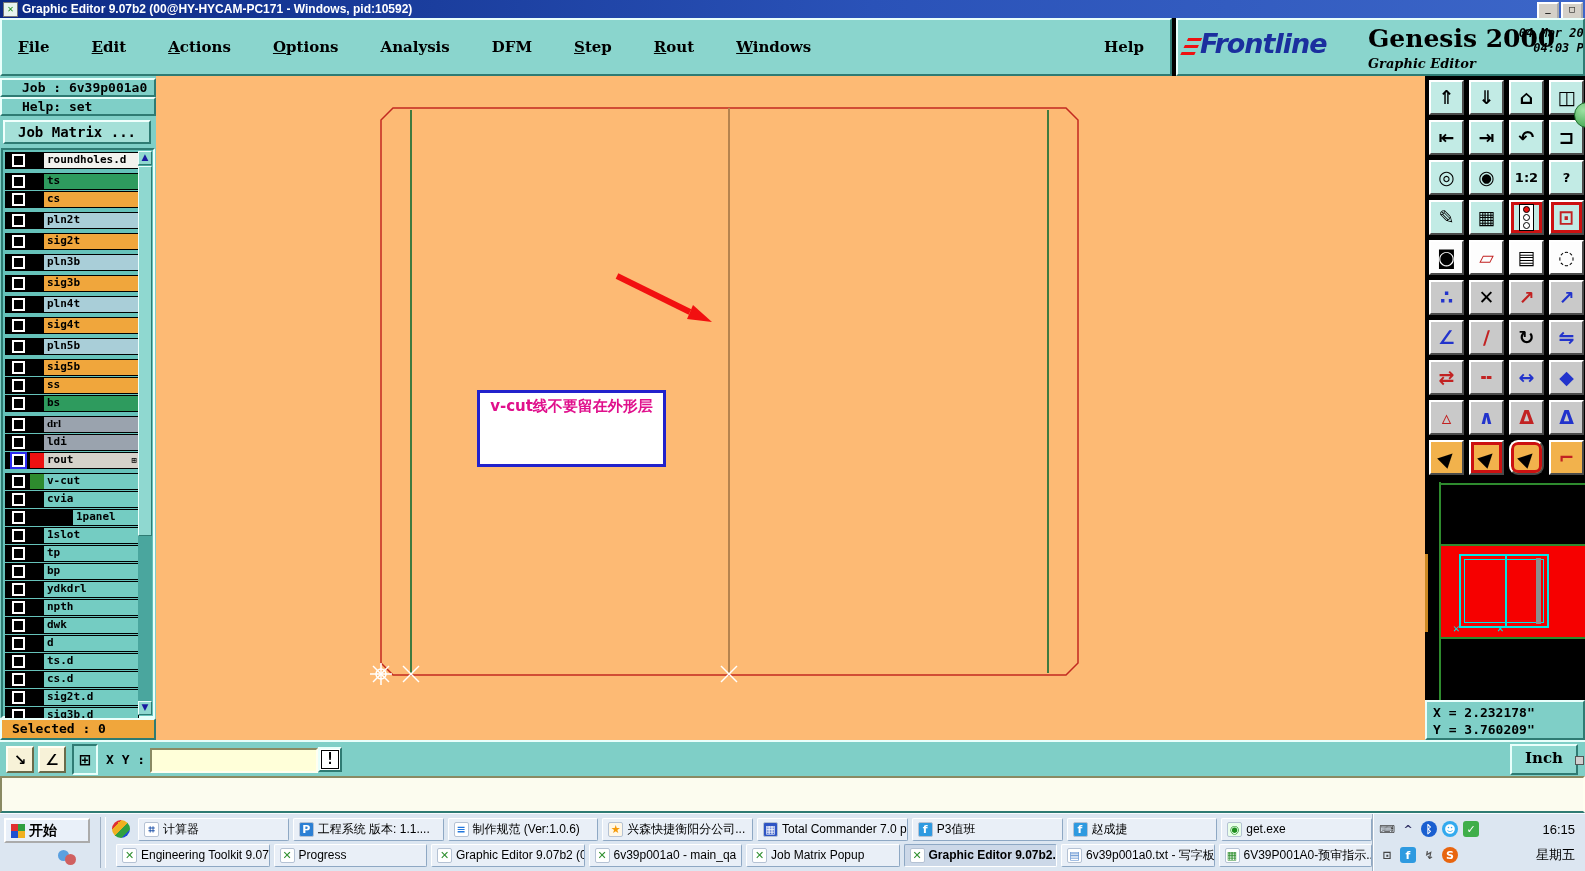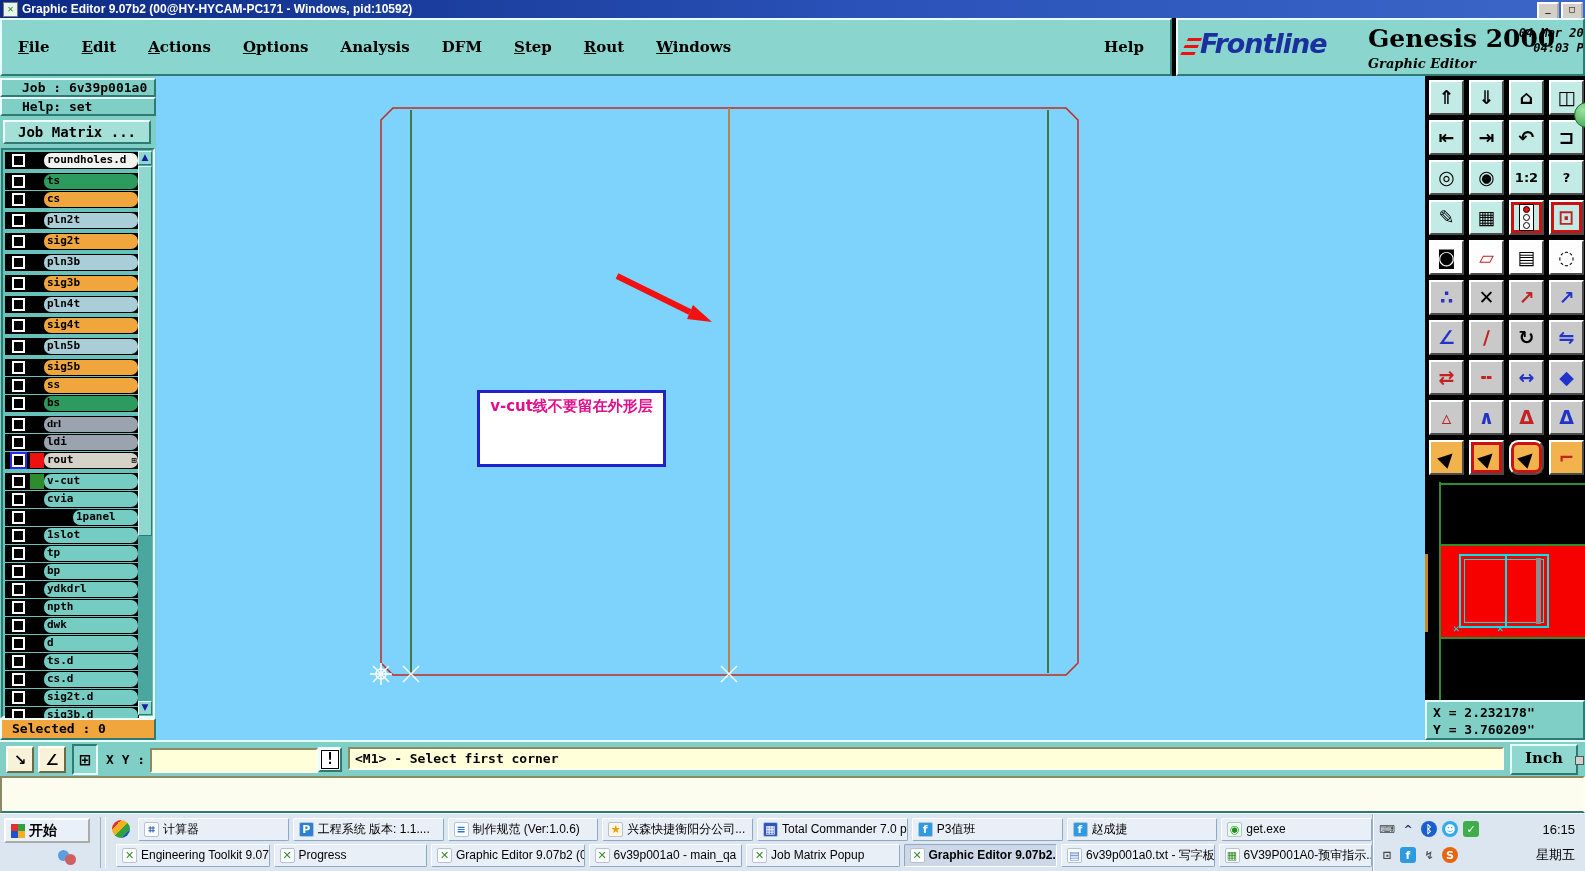--- a/index.html
+++ b/index.html
@@ -13,21 +13,21 @@
   .titlebar .appicon{width:13px;height:13px;background:#e8f4ee;border:1px solid #777;
     color:#1f8f1f;font:bold 10px/11px "DejaVu Sans Mono",monospace;text-align:center;margin-right:4px;}
   .titlebar .ttext{color:#fff;font:bold 12px "Liberation Sans",sans-serif;white-space:nowrap;}
   .winbtns{position:absolute;right:2px;top:2px;display:flex;gap:2px;}
   .winbtn{width:18px;height:14px;background:#d4d0c8;border:2px outset #fff;
     font:bold 9px/10px "DejaVu Sans Mono",monospace;text-align:center;color:#000;}
 
   
   .menuarea{position:absolute;left:0;top:18px;width:1172px;height:58px;background:#8ad5cd;
     border:2px solid;border-color:#e9fffb #2f7b73 #2f7b73 #e9fffb;box-sizing:border-box;}
-  .menus{position:absolute;left:16px;top:18px;display:flex;gap:32px;text-align:right;}
+  .menus{position:absolute;left:16px;top:18px;display:flex;gap:42px;text-align:right;}
   .menuitem{font:bold 15px "DejaVu Serif",serif;color:#000;white-space:nowrap;cursor:default;}
   .menuitem u{text-decoration:underline;}
   .helpitem{position:absolute;right:26px;top:18px;font:bold 15px "DejaVu Serif",serif;}
   .brandpanel{position:absolute;left:1176px;top:18px;width:409px;height:58px;background:#8ad5cd;
     border:2px solid;border-color:#e9fffb #2f7b73 #2f7b73 #e9fffb;box-sizing:border-box;overflow:hidden;}
   .stripes{position:absolute;left:6px;top:18px;width:14px;height:18px;
     background:repeating-linear-gradient(#e11 0 3px,transparent 3px 7px);transform:skewX(-25deg);}
   .flogo{position:absolute;left:22px;top:8px;font:bold italic 27px "DejaVu Sans",sans-serif;
     color:#1b2f9e;letter-spacing:-1px;}
   .gen{position:absolute;left:190px;top:4px;width:165px;text-align:left;}
@@ -47,34 +47,34 @@
   .listwrap{position:absolute;left:1px;top:72px;width:154px;height:570px;background:#66c2ba;
     border:2px solid;border-color:#2f7b73 #e9fffb #e9fffb #2f7b73;box-sizing:border-box;}
   .rows{position:absolute;left:2px;top:2px;width:134px;}
   .lrow{display:flex;height:15px;margin-bottom:1px;border:1px solid #000;background:#000;}
   .lrow.gap{margin-bottom:4px;}
   .cbcell{width:24px;background:#000;display:flex;align-items:center;justify-content:center;}
   .cb{width:9px;height:9px;background:#000;border:2px solid #fff;}
   .cb.blue{border-color:#fff;outline:2px solid #2b2bf0;}
   .swatch{width:14px;background:#000;}
   .lname{flex:1;font:bold 11px/13px "DejaVu Sans Mono",monospace;color:#000;
-    padding-left:3px;white-space:nowrap;overflow:hidden;position:relative;border-radius:7px;}
+    padding-left:3px;white-space:nowrap;overflow:hidden;position:relative;}
   .lname .badge{position:absolute;right:1px;top:1px;font-size:9px;}
   .vscroll{position:absolute;right:1px;top:1px;width:14px;height:564px;background:#4aa69e;}
   .varrow{position:absolute;left:0;width:14px;height:14px;background:#8fd8d0;
     border:1px solid;border-color:#e9fffb #2f7b73 #2f7b73 #e9fffb;box-sizing:border-box;
     color:#1a1aa0;font:bold 9px/11px "DejaVu Sans",sans-serif;text-align:center;}
   .vthumb{position:absolute;left:0;top:15px;width:14px;height:370px;background:#8fd8d0;
     border:1px solid;border-color:#e9fffb #2f7b73 #2f7b73 #e9fffb;box-sizing:border-box;}
   .selbar{position:absolute;left:0;top:642px;width:156px;height:22px;background:#f0a63c;
     border:2px solid;border-color:#e9fffb #2f7b73 #2f7b73 #e9fffb;box-sizing:border-box;
     font:bold 13px/17px "DejaVu Sans Mono",monospace;padding-left:10px;}
 
   
-  .canvas{position:absolute;left:156px;top:76px;width:1269px;height:713px;background:#7dd3fc;overflow:hidden;}
+  .canvas{position:absolute;left:156px;top:76px;width:1269px;height:713px;background:#fdba74;overflow:hidden;}
   .note{position:absolute;left:321px;top:314px;width:183px;height:67px;background:#fff;
     border:3px solid #2222cc;color:#e0108c;font:bold 15px/19px "DejaVu Sans",sans-serif;
     text-align:center;padding-top:4px;}
 
   
   .rightpanel{position:absolute;left:1425px;top:76px;width:160px;height:664px;background:#000;overflow:hidden;}
   .tgrid{position:absolute;left:4px;top:4px;display:grid;grid-template-columns:repeat(4,35px);
     grid-auto-rows:35px;gap:5px;}
   .tbtn{display:flex;align-items:center;justify-content:center;box-sizing:border-box;
     border:2px solid;border-color:#ffffff #4a4a4a #4a4a4a #ffffff;cursor:default;}
@@ -619,21 +619,20 @@
 
   <div class="cmdbar">
     <div class="cbtn" style="left:6px;">↘</div>
     <div class="cbtn" style="left:38px;">∠</div>
     <div class="cbtn pressed" style="left:72px;top:2px;height:31px;width:26px;">⊞</div>
     <span class="xylabel">X Y :</span>
     <input class="xyinput" value="" style="">
     <div class="bangbtn">
         <i>!</i>
       </div>
-    <div class="statusfld">&lt;M1&gt; - Select first corner</div>
     <div class="inchbtn"><span>Inch</span><span class="grip"></span></div>
   </div>
 
   <div class="whitestrip"></div>
 
   <div class="taskbar">
     <div class="tb-left">
       <div class="startbtn">
         <span class="flag">
           <i style="background:#e03030;"></i>

